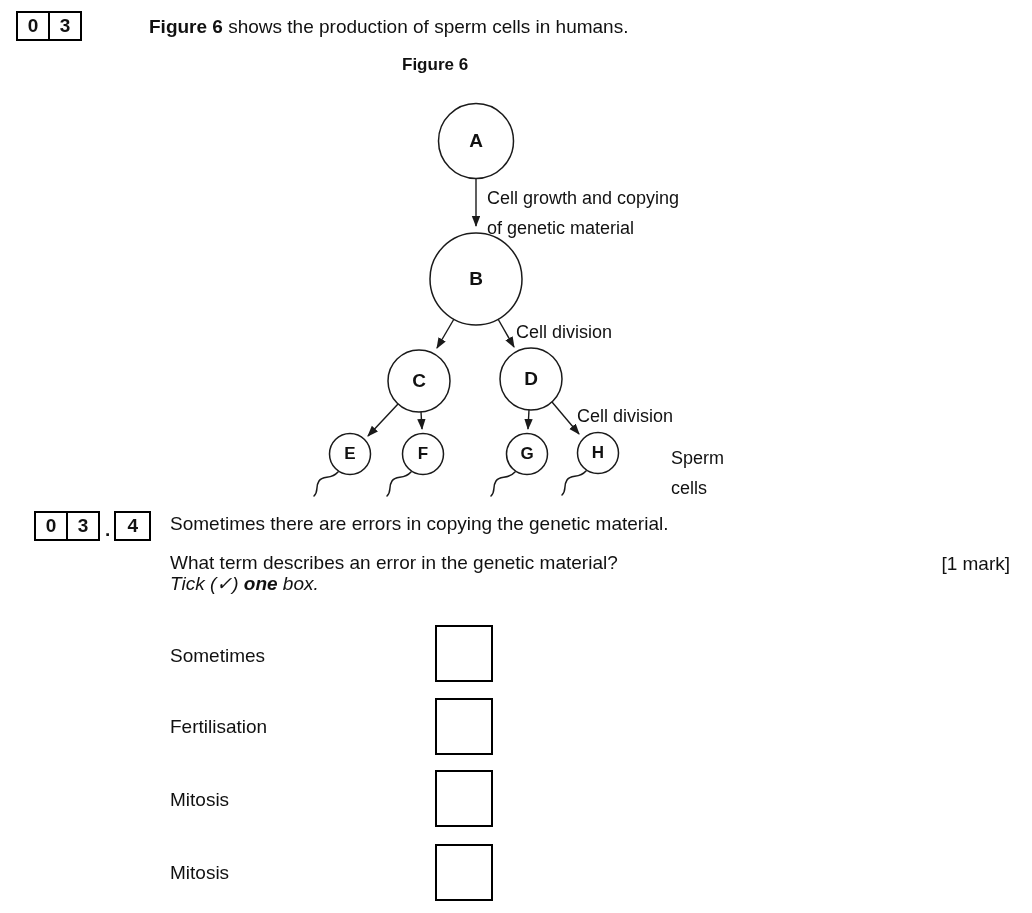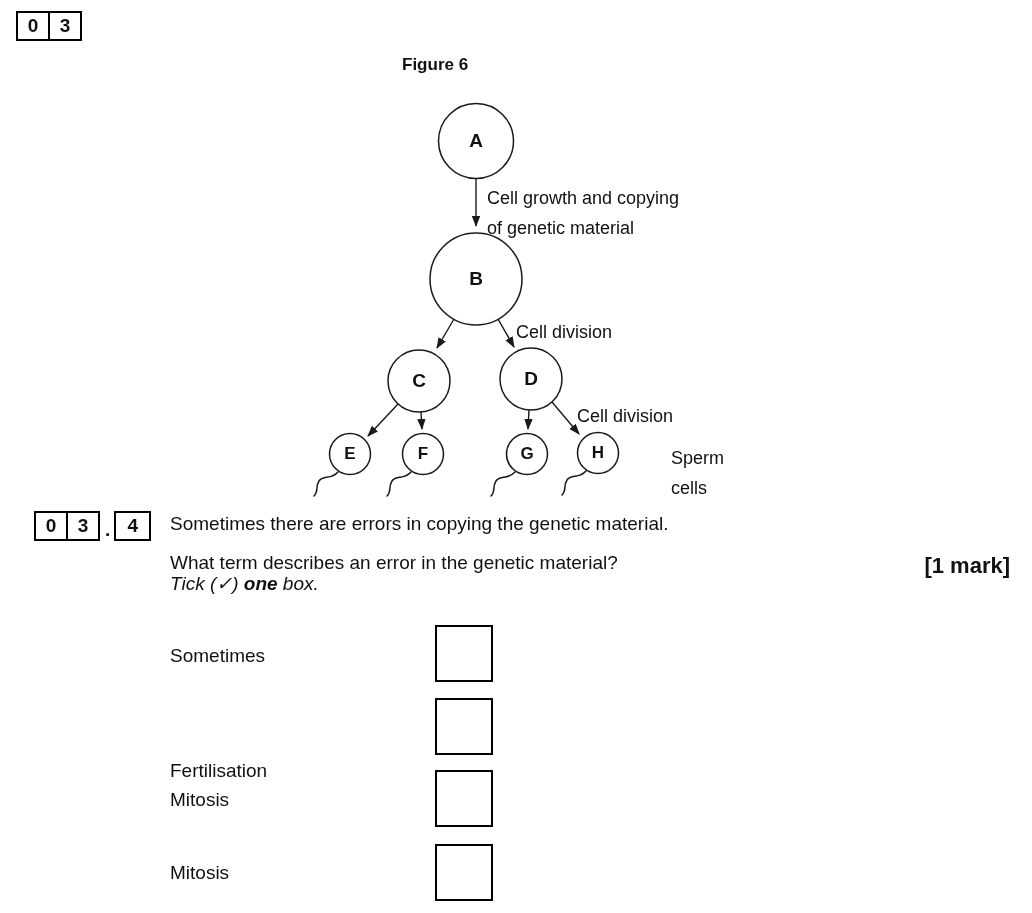--- a/index.html
+++ b/index.html
@@ -28,32 +28,35 @@
     position:absolute;transform:translate(-50%,-50%);
     font-weight:bold;font-size:19px;white-space:nowrap;
   }
   .node-letter.small{font-size:17px;}
   .dlabel{position:absolute;font-size:18px;line-height:30px;white-space:pre-line;}
   
   .checkbox{
     position:absolute;box-sizing:border-box;width:58px;height:57px;
     border:2px solid #000;background:#fff;cursor:pointer;
   }
-  .marks{font-weight:bold;font-size:22px;white-space:nowrap;}
+  .marks{font-weight:normal;font-size:19px;white-space:nowrap;}
 </style>
 </head>
 <body>
 
 <div class="page">
 
   <div class="abs qcells" style="left:16px;top:11px;">
     <div class="cell">0</div>
     <div class="cell">3</div>
   </div>
 
+  <div class="abs txt" style="left:149px;top:16px;">
+    <span class="b">Figure 6</span><span> shows the production of sperm cells in humans.</span>
+  </div>
 
   <div class="abs figtitle" style="left:402px;top:55px;">Figure 6</div>
 
   <div class="diagram">
     <svg width="460" height="420" viewBox="0 0 460 420">
       <defs>
         <marker id="ah" markerWidth="10" markerHeight="8" refX="7.2" refY="3" orient="auto">
           <path d="M0,0 L8,3 L0,6 Z" fill="#1a1a1a"></path>
         </marker>
       </defs>
@@ -109,21 +112,21 @@
   <div class="abs txt" style="left:170px;top:552px;">What term describes an error in the genetic material?</div>
   <div class="abs txt" style="left:170px;top:513px;">Sometimes there are errors in copying the genetic material.</div>
   <div class="abs marks" style="right:22px;top:553px;">[1 mark]</div>
   <div class="abs txt" style="left:170px;top:573px;font-style:italic;">
     <span>Tick (</span><span>✓</span><span>) </span><span class="b">one</span><span> box.</span>
   </div>
 
   <div class="abs txt" style="left:170px;top:645px;">Sometimes</div>
   <div class="checkbox" style="left:435px;top:625px;"></div>
 
-  <div class="abs txt" style="left:170px;top:716px;margin-top:44px;">Fertilisation</div>
+  <div class="abs txt" style="left:170px;top:716px;">Fertilisation</div>
   <div class="checkbox" style="left:435px;top:698px;"></div>
 
   <div class="abs txt" style="left:170px;top:789px;">Mitosis</div>
   <div class="checkbox" style="left:435px;top:770px;"></div>
 
   <div class="abs txt" style="left:170px;top:862px;">Mitosis</div>
   <div class="checkbox" style="left:435px;top:844px;"></div>
 
 </div>
 

